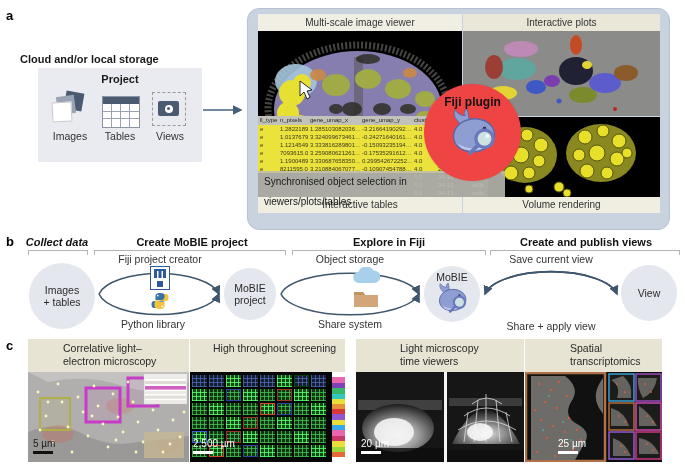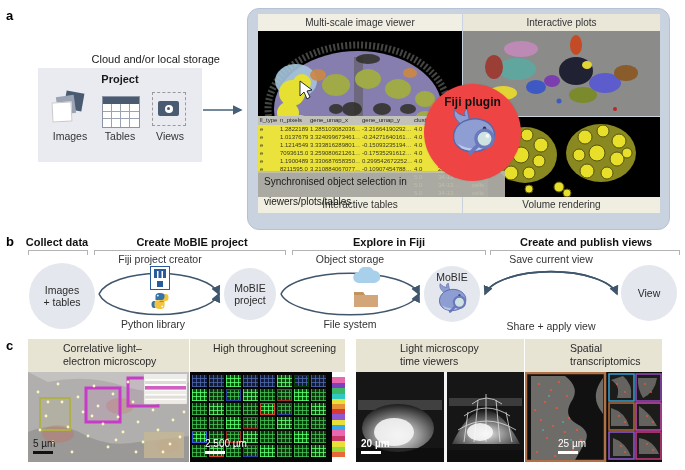--- a/index.html
+++ b/index.html
@@ -1,21 +1,21 @@
 <!DOCTYPE html>
 <html><head>
 <meta charset="utf-8">
 <style>
   html,body{margin:0;padding:0;background:#fff;}
   body{font-family:"Liberation Sans",sans-serif;color:#222;}
   #fig{position:relative;width:685px;height:470px;background:#fff;overflow:hidden;}
   .abs{position:absolute;}
   .plabel{font-weight:bold;font-size:13px;color:#000;}
   
-  #storageTitle{left:20px;top:53px;width:200px;text-align:right;font-weight:normal;font-size:11px;color:#1a1a1a;}
+  #storageTitle{left:20px;top:53px;width:200px;text-align:left;font-weight:bold;font-size:11px;color:#1a1a1a;}
   #storageBox{left:38px;top:68px;width:164px;height:94px;background:#e9ebf1;}
   #projectTitle{left:38px;top:73px;width:164px;text-align:center;font-weight:bold;font-size:11px;color:#1a1a1a;}
   .iconLbl{top:130px;width:60px;text-align:center;font-size:10.5px;color:#333;}
   
   .sq{position:absolute;width:18px;height:18px;}
   
   #tblIcon{left:102px;top:96px;width:36px;height:30px;background:#fff;border:1px solid #8a94a4;}
   #tblIcon .hd{position:absolute;left:0;top:0;width:100%;height:7px;background:#4a5a70;}
   #tblIcon .gl{position:absolute;background:#9aa4b4;}
   
@@ -324,21 +324,21 @@
       <path d="M16 36 C24 42 38 43 48 36 C44 43 30 46 20 41 Z" fill="#bcc8ea"></path>
       <circle cx="44" cy="20" r="1.8" fill="#2a3050"></circle>
       <circle cx="44" cy="31" r="9" fill="#cfe2e2" stroke="#6a78bc" stroke-width="3.5"></circle>
       <circle cx="47" cy="28" r="2" fill="#fff" opacity=".8"></circle>
       <line x1="37" y1="38" x2="29" y2="46" stroke="#6a78bc" stroke-width="4" stroke-linecap="round"></line>
     </svg>
   </div>
 
   <div class="abs plabel" style="left:6px;top:234px;">b</div>
 
-  <div class="abs stage" style="left:17px;width:80px;">Collect data</div>
+  <div class="abs stage" style="left:17px;width:80px;font-style:italic;">Collect data</div>
   <div class="abs stage" style="left:112px;width:160px;">Create MoBIE project</div>
   <div class="abs stage" style="left:309px;width:160px;">Explore in Fiji</div>
   <div class="abs stage" style="left:506px;width:160px;">Create and publish views</div>
 
   <div class="abs bracket" style="left:28px;width:60px;"></div>
   <div class="abs bracket" style="left:94px;width:192px;"></div>
   <div class="abs bracket" style="left:292px;width:194px;"></div>
   <div class="abs bracket" style="left:490px;width:190px;"></div>
 
   <svg class="abs" style="left:0;top:240px;" width="685" height="100">
@@ -353,21 +353,21 @@
       <path d="M 281 54 A 70 25 0 0 1 419 54" marker-end="url(#arrB)"></path>
       <path d="M 281 54 A 70 25 0 0 0 419 54" marker-end="url(#arrB)"></path>
       <path d="M 485 54 A 67 27 0 0 1 617 54" marker-end="url(#arrB)"></path>
       <path d="M 617 54 A 67 27 0 0 0 485 54" marker-end="url(#arrB)"></path>
     </g>
   </svg>
 
   <div class="abs loopLbl" style="left:95px;top:253px;">Fiji project creator</div>
   <div class="abs loopLbl" style="left:88px;top:318px;">Python library</div>
   <div class="abs loopLbl" style="left:285px;top:253px;">Object storage</div>
-  <div class="abs loopLbl" style="left:285px;top:318px;">File system</div>
+  <div class="abs loopLbl" style="left:285px;top:318px;">Share system</div>
   <div class="abs loopLbl" style="left:486px;top:320px;">Share + apply view</div>
   <div class="abs loopLbl" style="left:486px;top:253px;">Save current view</div>
 
   <svg class="abs" style="left:150px;top:266px;" width="20" height="24" viewBox="0 0 20 24">
     <rect x="0.5" y="0.5" width="19" height="23" fill="#fff" stroke="#2a5a9c"></rect>
     <rect x="4" y="4" width="3" height="8" fill="#2a5a9c"></rect>
       <rect x="8.5" y="4" width="3" height="8" fill="#2a5a9c"></rect>
       <rect x="13" y="4" width="3" height="8" fill="#2a5a9c"></rect>
     <rect x="4" y="3" width="12" height="2" fill="#2a5a9c"></rect>
     <rect x="7" y="15" width="6" height="6" fill="#2a5a9c"></rect>
@@ -635,23 +635,23 @@
           <circle cx="100" cy="80" r="0.9"></circle>
           <circle cx="122" cy="72" r="0.9"></circle>
           <circle cx="128" cy="78" r="0.9"></circle>
       </g>
     </g>
   </svg>
 
   <div class="abs scale scaleD" style="left:33px;top:438px;">
     <span>5 µm</span><span class="bar"></span>
   </div>
-  <div class="abs scale scaleW" style="left:193px;top:438px;margin-left:12px;">
+  <div class="abs scale scaleW" style="left:193px;top:438px;">
     <span>2,500 µm</span><span class="bar"></span>
   </div>
-  <div class="abs scale scaleW" style="left:361px;top:438px;font-weight:bold;">
+  <div class="abs scale scaleW" style="left:361px;top:438px;">
     <span>20 µm</span><span class="bar"></span>
   </div>
   <div class="abs scale scaleW" style="left:558px;top:438px;text-align:center;">
     <span>25 µm</span><span class="bar"></span>
   </div>
 
 </div>
 
 </body></html>

